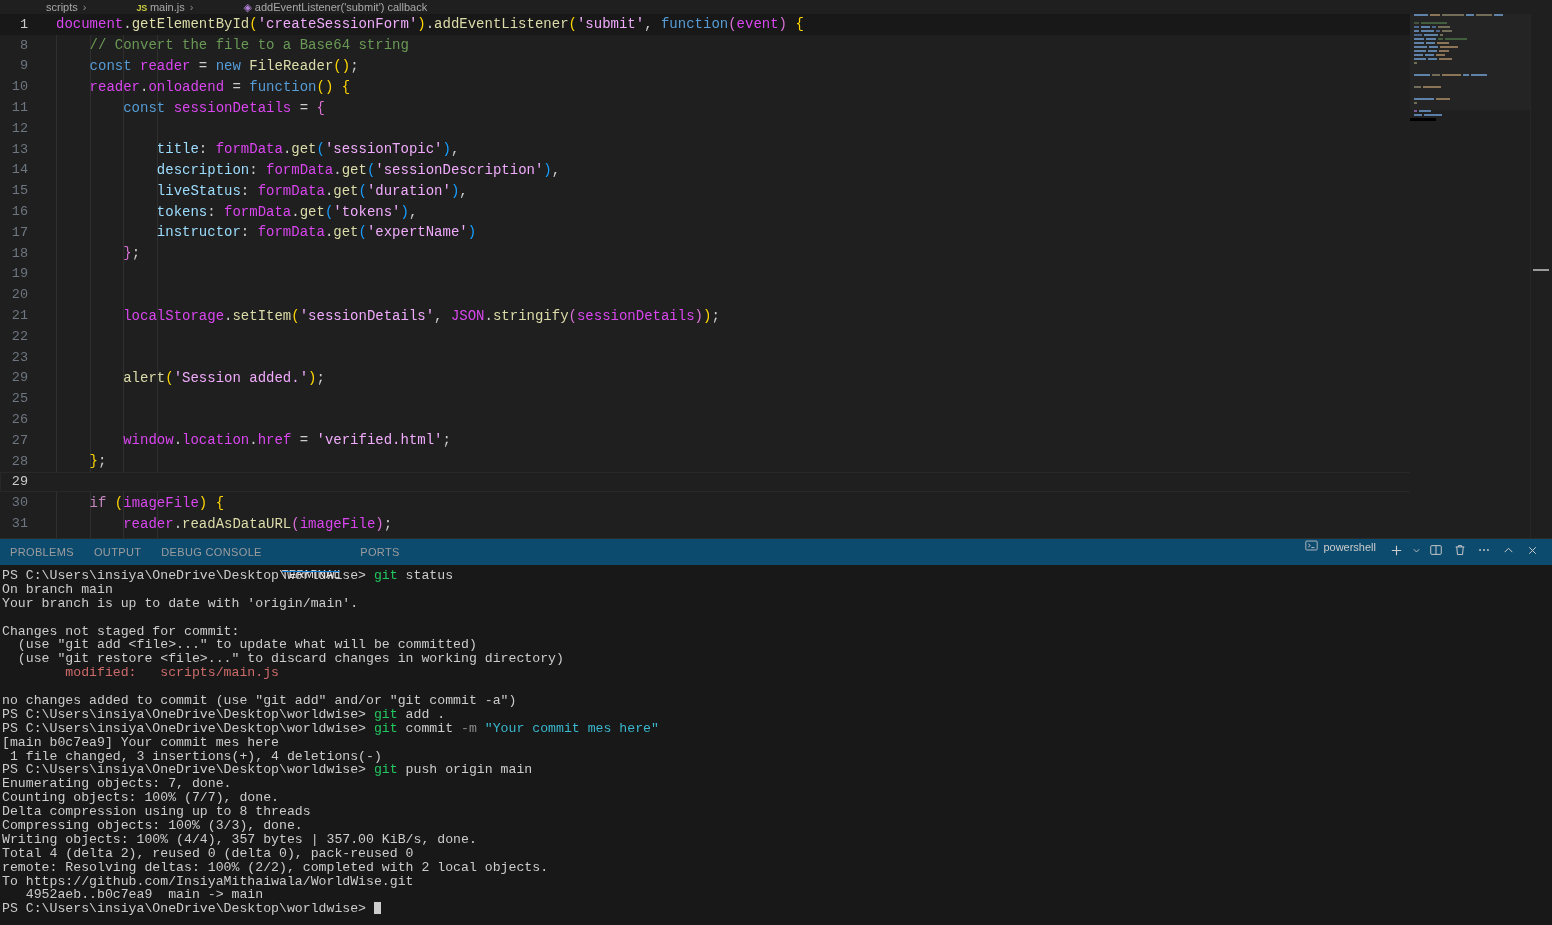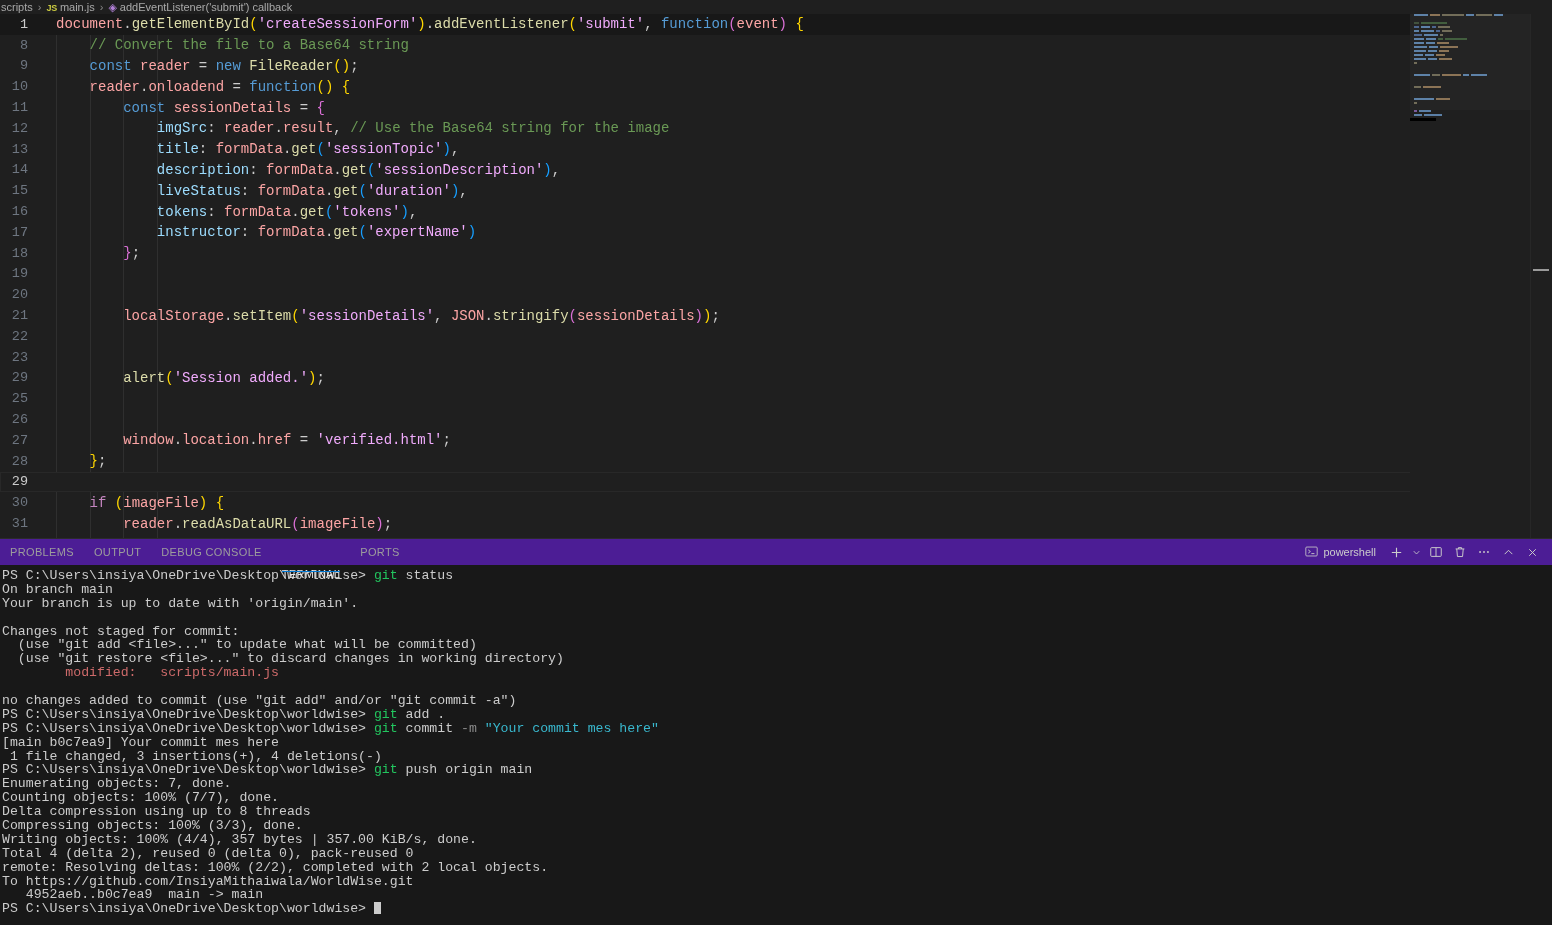--- a/index.html
+++ b/index.html
@@ -10,21 +10,21 @@
     overflow:hidden;
   }
   .app { position:relative; width:1552px; height:925px; background:#1f1f1f; display:flex; flex-direction:column; }
 
   
   .breadcrumb {
     height:14px; background:#1f1f1f; display:flex; align-items:center;
     font-size:11px; color:#a0a0a0; padding-left:0px; white-space:nowrap;
     position:relative; z-index:6; overflow:hidden;
   }
-  .bc-seg { display:flex; align-items:flex-end; gap:3px; padding:0 1px; }
+  .bc-seg { display:flex; align-items:flex-end; gap:3px; padding:0 1px;margin-left:45px; }
   .bc-sep { color:#8a8a8a; font-size:11px; padding:0 4px; }
   .bc-js { color:#cbcb41; font-weight:bold; font-size:9px; letter-spacing:-.3px; }
   .bc-sym { color:#b180d7; font-size:11px; line-height:1; }
   .bc-txt { color:#a9a9a9; font-size:11px; }
 
   
   .editor-wrap { position:relative; flex:0 0 524px; height:524px; background:#1f1f1f; overflow:hidden; }
   .code-area { position:absolute; top:0; left:0; right:0; bottom:0; }
   .ln-row { position:relative; height:20.8px; display:flex; align-items:center; white-space:pre; }
   .gutter {
@@ -38,21 +38,21 @@
     color:#cccccc; white-space:pre; padding-left:12px; letter-spacing:0px;
   }
   .row-active { background:#1f1f1f; outline:1px solid #282828; outline-offset:-1px; }
   .row-sticky { background:#181818; }
 
   
   .guides { position:absolute; top:21px; left:56px; bottom:0; pointer-events:none; }
   .guide { position:absolute; top:0; bottom:0; width:1px; background:#2f2f2f; }
 
   
-  .t-var   { color:#fca5a5; }
+  .t-var   { color:#d946ef; }
   .t-fn    { color:#dcdcaa; }
   .t-str   { color:#f0abfc; }
   .t-kw    { color:#569cd6; }
   .t-kw2   { color:#c586c0; }
   .t-cmt   { color:#6a9955; }
   .t-pun   { color:#cccccc; }
   .t-brkY  { color:#ffd700; }
   .t-brkP  { color:#da70d6; }
   .t-brkB  { color:#179fff; }
   .t-prop  { color:#9cdcfe; }
@@ -68,32 +68,32 @@
   .overview {
     position:absolute; top:0; right:0; width:22px; height:524px;
     background:#1f1f1f; border-left:1px solid #272727; z-index:4;
   }
   .ov-mark { position:absolute; left:2px; width:16px; height:2px; background:#9a9a9a; }
 
   
   .panel { flex:1; display:flex; flex-direction:column; background:#181818; border-top:1px solid #2b2b2b; }
   .panel-head {
     height:26px; flex:0 0 26px; display:flex; align-items:stretch;
-    background:#4c1d95; padding-left:0px; position:relative;
+    background:#0c4a6e; padding-left:0px; position:relative;
   }
   .ptabs { display:flex; align-items:stretch; }
   .ptab {
     display:flex; align-items:center; padding:0 10px; font-size:11px;
     color:#9d9d9d; letter-spacing:.35px; position:relative; text-transform:uppercase;
   }
   .ptab.active { color:#e7e7e7;margin-top:35px; }
   .ptab.active::after {
     content:""; position:absolute; left:10px; right:10px; bottom:2px; height:1px; background:#0078d4;
   }
-  .ptools { margin-left:auto; display:flex; align-items:center; gap:0px; padding-right:8px; }
+  .ptools { margin-left:auto; display:flex; align-items:flex-start; gap:0px; padding-right:8px; }
   .term-name { display:flex; align-items:center; gap:5px; font-size:11px; color:#cccccc; padding:0 8px 0 4px; }
   .ptool { width:24px; height:22px; display:flex; align-items:center; justify-content:center; color:#cccccc; }
   .ptool.narrow { width:16px; }
   .ptool svg { display:block; }
 
   
   .terminal {
     flex:1; overflow:hidden; padding:4px 0 0 2px;
     font-family:"Liberation Mono", monospace; font-size:13.2px; line-height:13.9px;
     color:#cccccc; background:#181818; white-space:pre;
@@ -133,21 +133,21 @@
         <div class="guide" style="left: 33.6px;"></div>
         <div class="guide" style="left: 67.2px;"></div>
         <div class="guide" style="left: 100.8px;"></div>
       </div>
     <div class="code-area" id="code-area">
         <div class="ln-row row-sticky"><div class="gutter active">1</div><div class="code"><span class="t-var">document</span><span class="t-pun">.</span><span class="t-fn">getElementById</span><span class="t-brkY">(</span><span class="t-str">'createSessionForm'</span><span class="t-brkY">)</span><span class="t-pun">.</span><span class="t-fn">addEventListener</span><span class="t-brkY">(</span><span class="t-str">'submit'</span><span class="t-pun">, </span><span class="t-kw">function</span><span class="t-brkP">(</span><span class="t-var">event</span><span class="t-brkP">)</span><span class="t-pun"> </span><span class="t-brkY">{</span></div></div>
         <div class="ln-row"><div class="gutter">8</div><div class="code"><span class="t-cmt">    // Convert the file to a Base64 string</span></div></div>
         <div class="ln-row"><div class="gutter">9</div><div class="code"><span class="t-pun">    </span><span class="t-kw">const</span><span class="t-pun"> </span><span class="t-var">reader</span><span class="t-pun"> = </span><span class="t-kw">new</span><span class="t-pun"> </span><span class="t-fn">FileReader</span><span class="t-brkY">(</span><span class="t-brkY">)</span><span class="t-pun">;</span></div></div>
         <div class="ln-row"><div class="gutter">10</div><div class="code"><span class="t-pun">    </span><span class="t-var">reader</span><span class="t-pun">.</span><span class="t-var">onloadend</span><span class="t-pun"> = </span><span class="t-kw">function</span><span class="t-brkY">(</span><span class="t-brkY">)</span><span class="t-pun"> </span><span class="t-brkY">{</span></div></div>
         <div class="ln-row"><div class="gutter">11</div><div class="code"><span class="t-pun">        </span><span class="t-kw">const</span><span class="t-pun"> </span><span class="t-var">sessionDetails</span><span class="t-pun"> = </span><span class="t-brkP">{</span></div></div>
-        <div class="ln-row"><div class="gutter">12</div><div class="code"><span class="t-pun">            </span><span class="t-prop">imgSrc</span><span class="t-pun">: </span><span class="t-var">reader</span><span class="t-pun">.</span><span class="t-var">result</span><span class="t-pun">, </span><span class="t-cmt">// Use the Base64 string for the image</span></div></div>
+        <div class="ln-row"><div class="gutter">12</div></div>
         <div class="ln-row"><div class="gutter">13</div><div class="code"><span class="t-pun">            </span><span class="t-prop">title</span><span class="t-pun">: </span><span class="t-var">formData</span><span class="t-pun">.</span><span class="t-fn">get</span><span class="t-brkB">(</span><span class="t-str">'sessionTopic'</span><span class="t-brkB">)</span><span class="t-pun">,</span></div></div>
         <div class="ln-row"><div class="gutter">14</div><div class="code"><span class="t-pun">            </span><span class="t-prop">description</span><span class="t-pun">: </span><span class="t-var">formData</span><span class="t-pun">.</span><span class="t-fn">get</span><span class="t-brkB">(</span><span class="t-str">'sessionDescription'</span><span class="t-brkB">)</span><span class="t-pun">,</span></div></div>
         <div class="ln-row"><div class="gutter">15</div><div class="code"><span class="t-pun">            </span><span class="t-prop">liveStatus</span><span class="t-pun">: </span><span class="t-var">formData</span><span class="t-pun">.</span><span class="t-fn">get</span><span class="t-brkB">(</span><span class="t-str">'duration'</span><span class="t-brkB">)</span><span class="t-pun">,</span></div></div>
         <div class="ln-row"><div class="gutter">16</div><div class="code"><span class="t-pun">            </span><span class="t-prop">tokens</span><span class="t-pun">: </span><span class="t-var">formData</span><span class="t-pun">.</span><span class="t-fn">get</span><span class="t-brkB">(</span><span class="t-str">'tokens'</span><span class="t-brkB">)</span><span class="t-pun">,</span></div></div>
         <div class="ln-row"><div class="gutter">17</div><div class="code"><span class="t-pun">            </span><span class="t-prop">instructor</span><span class="t-pun">: </span><span class="t-var">formData</span><span class="t-pun">.</span><span class="t-fn">get</span><span class="t-brkB">(</span><span class="t-str">'expertName'</span><span class="t-brkB">)</span></div></div>
         <div class="ln-row"><div class="gutter">18</div><div class="code"><span class="t-pun">        </span><span class="t-brkP">}</span><span class="t-pun">;</span></div></div>
         <div class="ln-row"><div class="gutter">19</div><div class="code"></div></div>
         <div class="ln-row"><div class="gutter">20</div><div class="code"></div></div>
         <div class="ln-row"><div class="gutter">21</div><div class="code"><span class="t-pun">        </span><span class="t-var">localStorage</span><span class="t-pun">.</span><span class="t-fn">setItem</span><span class="t-brkY">(</span><span class="t-str">'sessionDetails'</span><span class="t-pun">, </span><span class="t-var">JSON</span><span class="t-pun">.</span><span class="t-fn">stringify</span><span class="t-brkP">(</span><span class="t-var">sessionDetails</span><span class="t-brkP">)</span><span class="t-brkY">)</span><span class="t-pun">;</span></div></div>
         <div class="ln-row"><div class="gutter">22</div><div class="code"></div></div>

